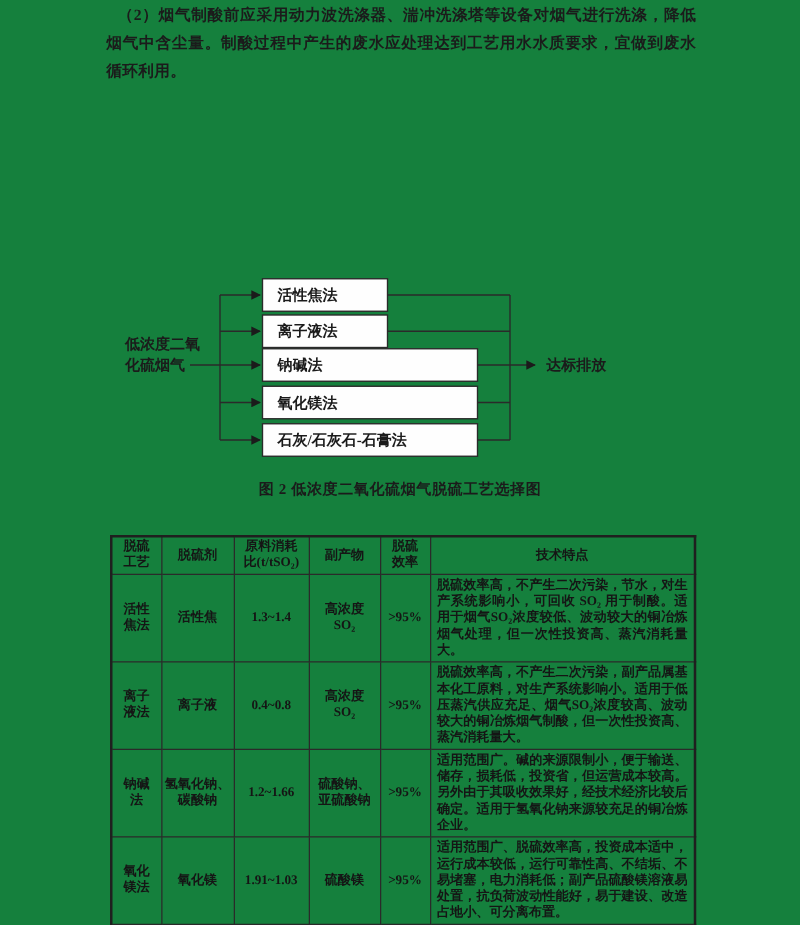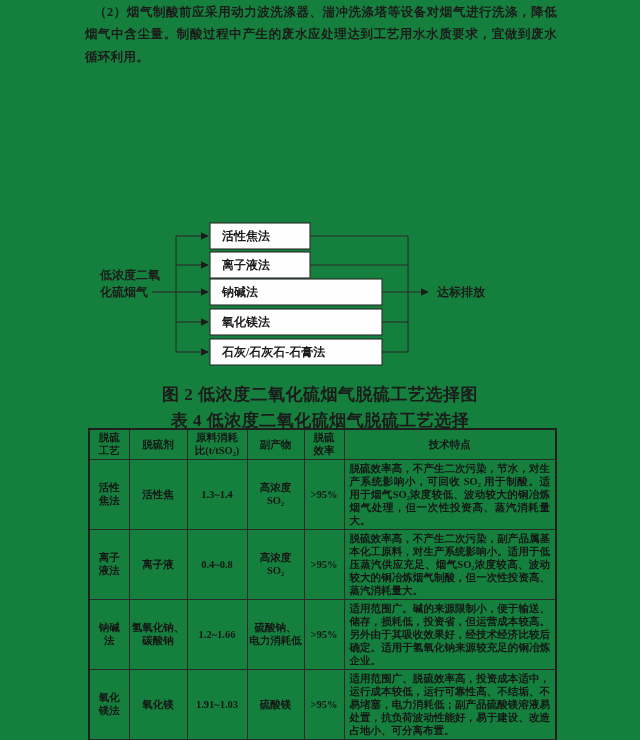--- a/index.html
+++ b/index.html
@@ -47,21 +47,21 @@
     font-size: 12px;
     font-weight: 600;
     fill: #1b1b1b;
   }
 
   .caption {
     position: absolute;
     left: 0;
     width: 640px;
     text-align: center;
-    font-size: 17px;
+    font-size: 12px;
     font-weight: 700;
     letter-spacing: 0.5px;
   }
   #figure-caption { top: 383px; }
   #table-caption  { top: 409px; }
 
   table.process-table {
     position: absolute;
     top: 428px;
     left: 88px;
@@ -148,21 +148,20 @@
     <line class="flow-line" x1="310" y1="51" x2="408" y2="51"></line>
     <line class="flow-line" x1="382" y1="108" x2="408" y2="108"></line>
     <line class="flow-line" x1="382" y1="138" x2="408" y2="138"></line>
     <line class="flow-line" x1="408" y1="22" x2="408" y2="138"></line>
 
     <line class="flow-line" marker-end="url(#arrow)" x1="382" y1="78" x2="428" y2="78"></line>
     <text class="flow-text" x="437" y="82">达标排放</text>
   </svg>
 
   <div class="caption" id="figure-caption">图 2 低浓度二氧化硫烟气脱硫工艺选择图</div>
-  <div class="caption" id="table-caption">表 4 低浓度二氧化硫烟气脱硫工艺选择</div>
 
   <table class="process-table">
     <colgroup>
       <col class="w-proc">
         <col class="w-agent">
         <col class="w-ratio">
       <col class="w-byp">
         <col class="w-eff">
         <col class="w-feat">
     </colgroup>
@@ -200,21 +199,21 @@
         <td class="c-center">&gt;95%</td>
         <td class="c-feat">脱硫效率高，不产生二次污染，副产品属基本化工原料，对生产系统影响小。适用于低压蒸汽供应充足、烟气SO₂浓度较高、波动较大的铜冶炼烟气制酸，但一次性投资高、蒸汽消耗量大。</td>
       </tr>
       <tr class="r3">
         <td class="c-center">钠碱
 法</td>
         <td class="c-center">氢氧化钠、
 碳酸钠</td>
         <td class="c-center">1.2~1.66</td>
         <td class="c-center">硫酸钠、
-电力消耗低</td>
+亚硫酸钠</td>
         <td class="c-center">&gt;95%</td>
         <td class="c-feat">适用范围广。碱的来源限制小，便于输送、储存，损耗低，投资省，但运营成本较高。另外由于其吸收效果好，经技术经济比较后确定。适用于氢氧化钠来源较充足的铜冶炼企业。</td>
       </tr>
       <tr class="r4">
         <td class="c-center">氧化
 镁法</td>
         <td class="c-center">氧化镁</td>
         <td class="c-center">1.91~1.03</td>
         <td class="c-center">硫酸镁</td>
         <td class="c-center">&gt;95%</td>

